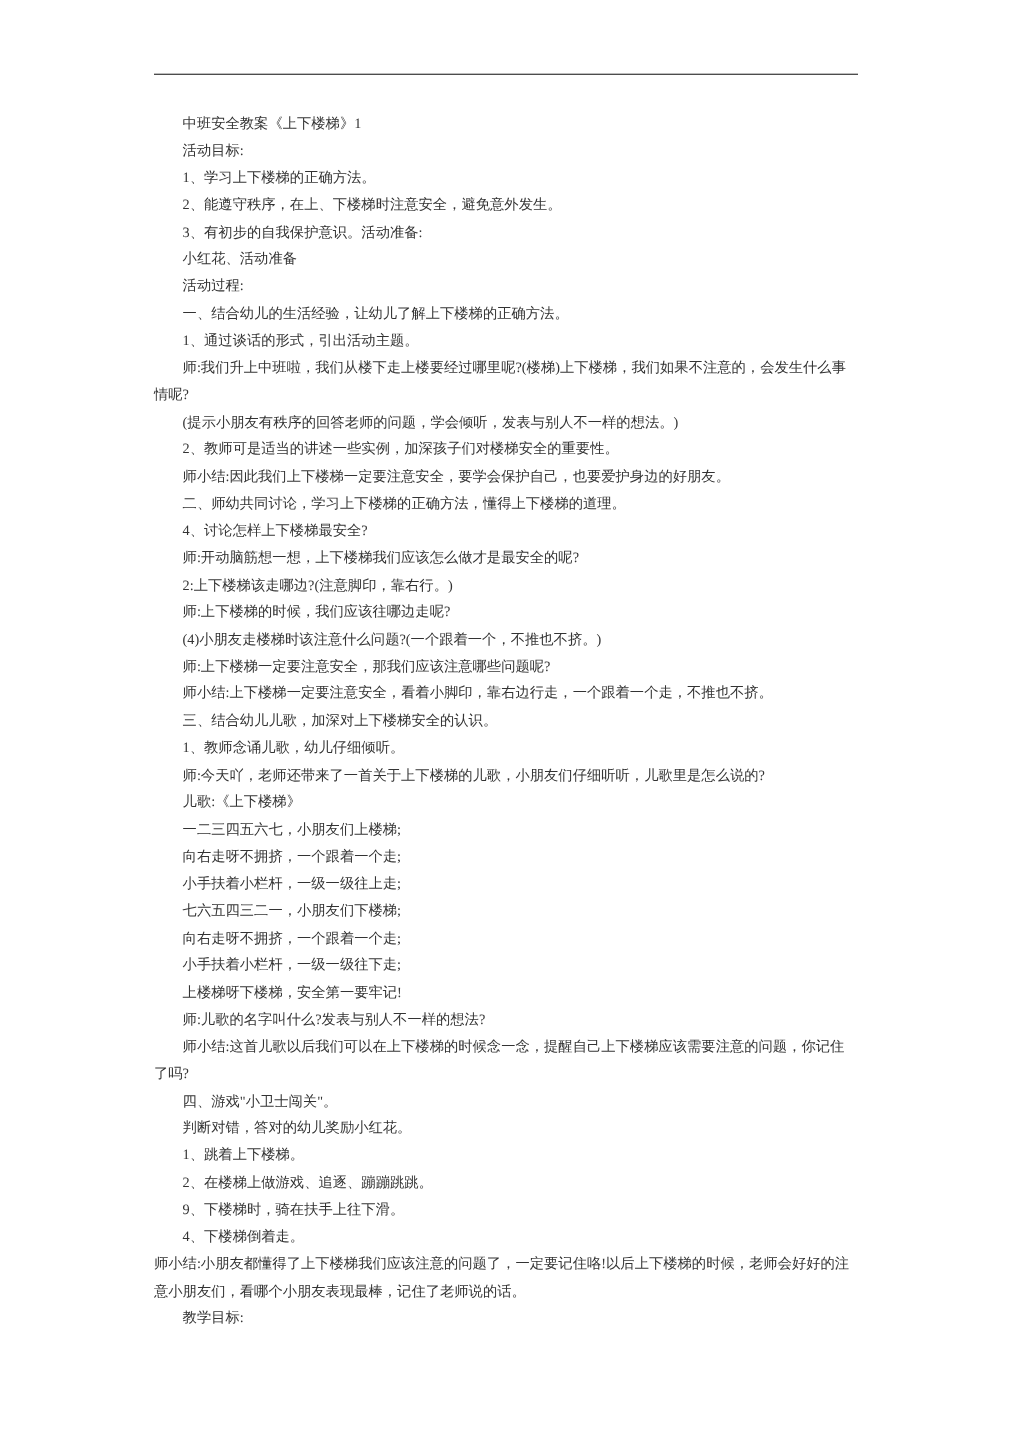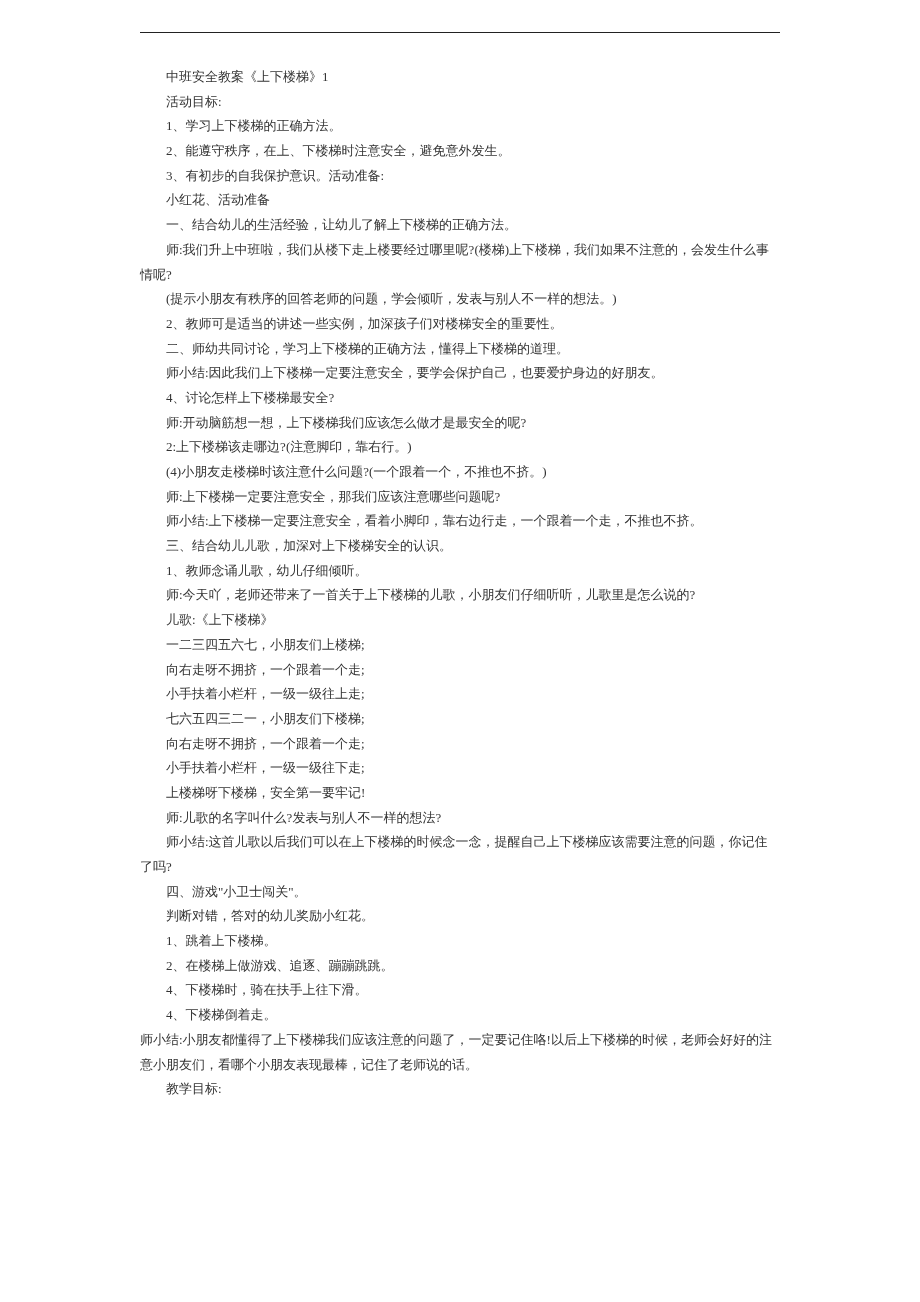--- a/index.html
+++ b/index.html
@@ -7,21 +7,21 @@
     padding: 0;
     background: #fff;
     font-family: "SimSun", "宋体", serif;
     font-size: 13px;
     color: #333;
     line-height: 1.9;
   }
   .page {
     width: 780px;
     margin: 0 auto;
-    padding: 32px 70px 40px 70px;
+    padding: 67px 70px 40px 70px;
     box-sizing: border-box;
   }
   .hr-line {
     border: none;
     border-top: 1px solid #222;
     margin: 0 0 32px 0;
   }
   .para {
     text-indent: 2em;
     margin: 0;
@@ -37,47 +37,50 @@
 
 <div class="page">
   <hr class="hr-line">
   <div id="content">
       <p class="para">中班安全教案《上下楼梯》1</p>
       <p class="para">活动目标:</p>
       <p class="para">1、学习上下楼梯的正确方法。</p>
       <p class="para">2、能遵守秩序，在上、下楼梯时注意安全，避免意外发生。</p>
       <p class="para">3、有初步的自我保护意识。活动准备:</p>
       <p class="para">小红花、活动准备</p>
+      <p class="para">活动过程:</p>
       <p class="para">一、结合幼儿的生活经验，让幼儿了解上下楼梯的正确方法。</p>
+      <p class="para">1、通过谈话的形式，引出活动主题。</p>
       <p class="para">师:我们升上中班啦，我们从楼下走上楼要经过哪里呢?(楼梯)上下楼梯，我们如果不注意的，会发生什么事情呢?</p>
       <p class="para">(提示小朋友有秩序的回答老师的问题，学会倾听，发表与别人不一样的想法。)</p>
       <p class="para">2、教师可是适当的讲述一些实例，加深孩子们对楼梯安全的重要性。</p>
+      <p class="para">师小结:因此我们上下楼梯一定要注意安全，要学会保护自己，也要爱护身边的好朋友。</p>
       <p class="para">二、师幼共同讨论，学习上下楼梯的正确方法，懂得上下楼梯的道理。</p>
-      <p class="para">师小结:因此我们上下楼梯一定要注意安全，要学会保护自己，也要爱护身边的好朋友。</p>
       <p class="para">4、讨论怎样上下楼梯最安全?</p>
       <p class="para">师:开动脑筋想一想，上下楼梯我们应该怎么做才是最安全的呢?</p>
       <p class="para">2:上下楼梯该走哪边?(注意脚印，靠右行。)</p>
+      <p class="para">师:上下楼梯的时候，我们应该往哪边走呢?</p>
       <p class="para">(4)小朋友走楼梯时该注意什么问题?(一个跟着一个，不推也不挤。)</p>
       <p class="para">师:上下楼梯一定要注意安全，那我们应该注意哪些问题呢?</p>
       <p class="para">师小结:上下楼梯一定要注意安全，看着小脚印，靠右边行走，一个跟着一个走，不推也不挤。</p>
       <p class="para">三、结合幼儿儿歌，加深对上下楼梯安全的认识。</p>
       <p class="para">1、教师念诵儿歌，幼儿仔细倾听。</p>
       <p class="para">师:今天吖，老师还带来了一首关于上下楼梯的儿歌，小朋友们仔细听听，儿歌里是怎么说的?</p>
       <p class="para">儿歌:《上下楼梯》</p>
       <p class="para">一二三四五六七，小朋友们上楼梯;</p>
       <p class="para">向右走呀不拥挤，一个跟着一个走;</p>
       <p class="para">小手扶着小栏杆，一级一级往上走;</p>
       <p class="para">七六五四三二一，小朋友们下楼梯;</p>
       <p class="para">向右走呀不拥挤，一个跟着一个走;</p>
       <p class="para">小手扶着小栏杆，一级一级往下走;</p>
       <p class="para">上楼梯呀下楼梯，安全第一要牢记!</p>
       <p class="para">师:儿歌的名字叫什么?发表与别人不一样的想法?</p>
       <p class="para">师小结:这首儿歌以后我们可以在上下楼梯的时候念一念，提醒自己上下楼梯应该需要注意的问题，你记住了吗?</p>
       <p class="para">四、游戏"小卫士闯关"。</p>
       <p class="para">判断对错，答对的幼儿奖励小红花。</p>
       <p class="para">1、跳着上下楼梯。</p>
       <p class="para">2、在楼梯上做游戏、追逐、蹦蹦跳跳。</p>
-      <p class="para">4、下楼梯时，骑在扶手上往下滑。</p>
+      <p class="para">9、下楼梯时，骑在扶手上往下滑。</p>
       <p class="para">4、下楼梯倒着走。</p>
       <p class="para no-indent">师小结:小朋友都懂得了上下楼梯我们应该注意的问题了，一定要记住咯!以后上下楼梯的时候，老师会好好的注意小朋友们，看哪个小朋友表现最棒，记住了老师说的话。</p>
       <p class="para">教学目标:</p>
     </div>
 </div>
 
 </body></html>

